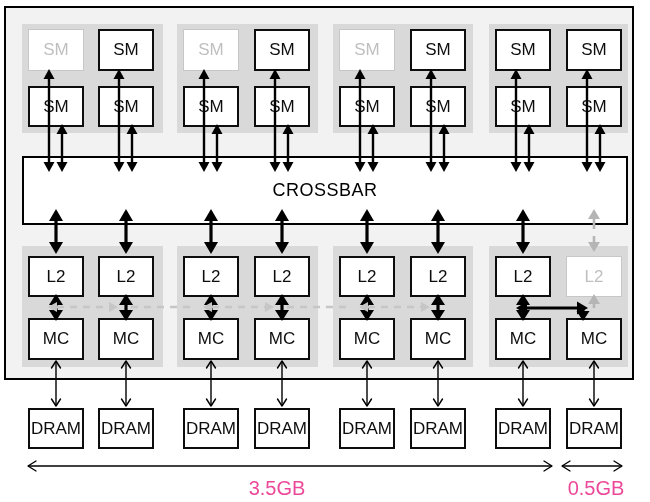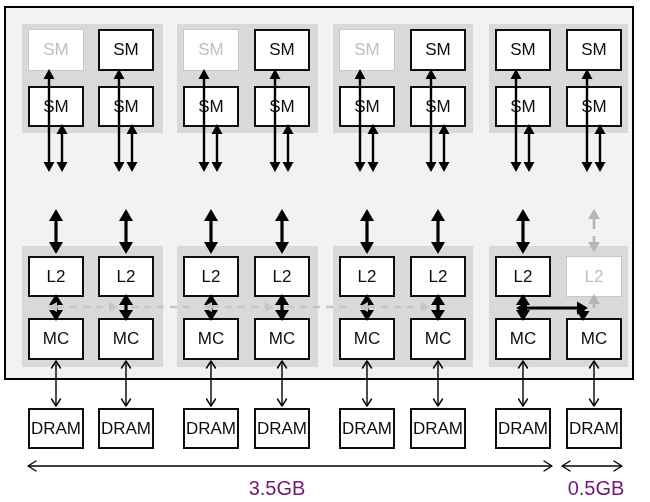--- a/index.html
+++ b/index.html
@@ -10,39 +10,40 @@
   .cluster{position:absolute;background:#d9d9d9;}
   .box{position:absolute;background:#ffffff;border:2px solid #0d0d0d;box-sizing:border-box;
        display:flex;align-items:center;justify-content:center;
        font-size:17px;color:#0d0d0d;}
   .box.disabled{border:1.5px solid #c7c7c7;color:#bfbfbf;}
   .crossbar{position:absolute;left:22px;top:156px;width:606px;height:69px;
             background:#ffffff;border:2px solid #000;box-sizing:border-box;
             display:flex;align-items:center;justify-content:center;
             font-size:18px;letter-spacing:.5px;color:#000;}
   .arrows{position:absolute;left:0;top:0;width:650px;height:502px;pointer-events:none;z-index:6;}
-  .gb-label{position:absolute;width:120px;text-align:center;font-size:20px;color:#701a75;}
+  .gb-label{position:absolute;width:120px;text-align:center;font-size:20px;color:#ec4899;}
 </style>
 </head>
 <body>
 
 <div class="stage">
 
   <div class="die"></div>
 
   <div class="cluster" style="left:22px;top:24px;width:141px;height:109px"></div>
   <div class="cluster" style="left:177px;top:24px;width:141px;height:109px"></div>
   <div class="cluster" style="left:333px;top:24px;width:140px;height:109px"></div>
   <div class="cluster" style="left:489px;top:24px;width:139px;height:109px"></div>
 
   <div class="cluster" style="left:22px;top:246px;width:141px;height:121px"></div>
   <div class="cluster" style="left:177px;top:246px;width:141px;height:121px"></div>
   <div class="cluster" style="left:333px;top:246px;width:140px;height:121px"></div>
   <div class="cluster" style="left:489px;top:246px;width:139px;height:121px"></div>
 
+  <div class="crossbar">CROSSBAR</div>
 
   <div id="boxes-layer">
       <div class="box disabled" style="left: 28px; top: 29px; width: 56px; height: 42px;">SM</div>
       <div class="box" style="left: 98px; top: 29px; width: 56px; height: 42px;">SM</div>
       <div class="box disabled" style="left: 183px; top: 29px; width: 56px; height: 42px;">SM</div>
       <div class="box" style="left: 254px; top: 29px; width: 56px; height: 42px;">SM</div>
       <div class="box disabled" style="left: 339px; top: 29px; width: 56px; height: 42px;">SM</div>
       <div class="box" style="left: 410px; top: 29px; width: 56px; height: 42px;">SM</div>
       <div class="box" style="left: 495px; top: 29px; width: 56px; height: 42px;">SM</div>
       <div class="box" style="left: 566px; top: 29px; width: 56px; height: 42px;">SM</div>

